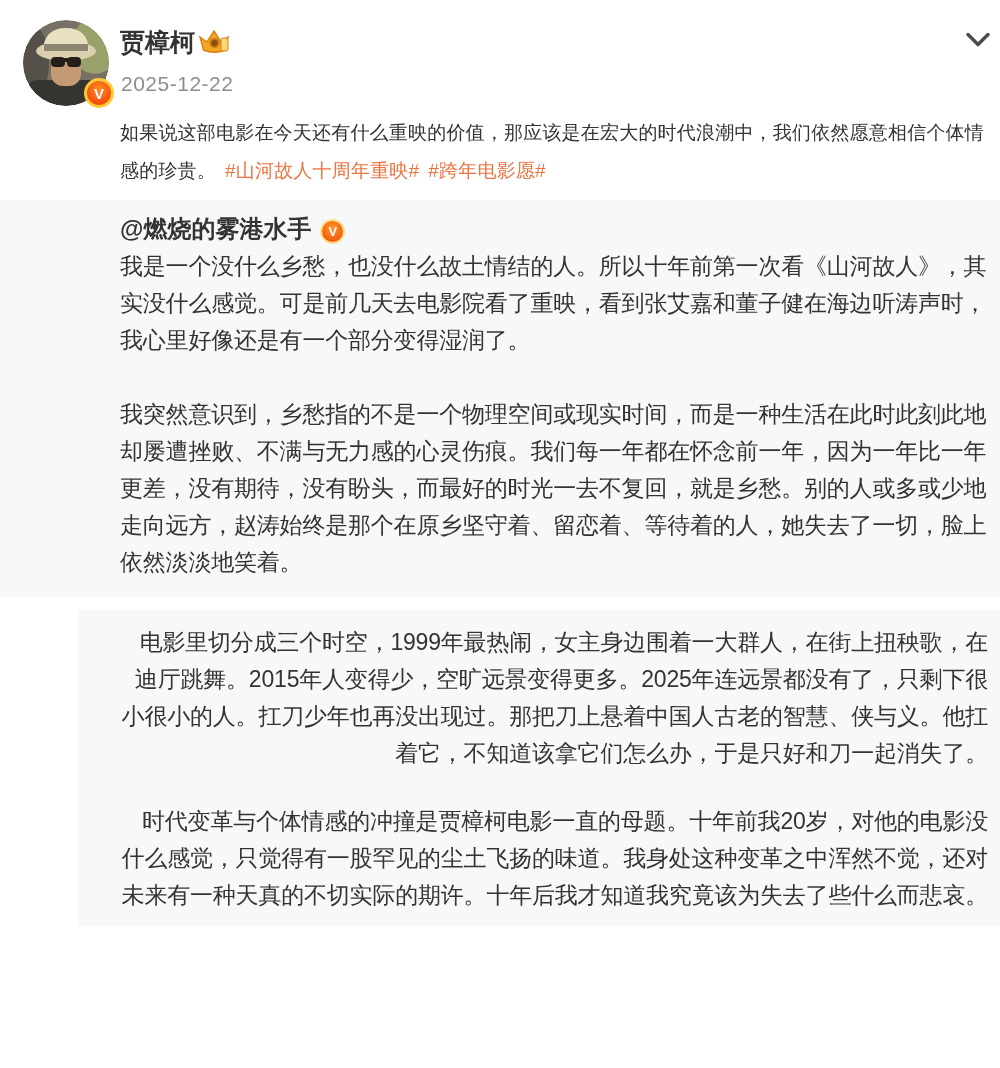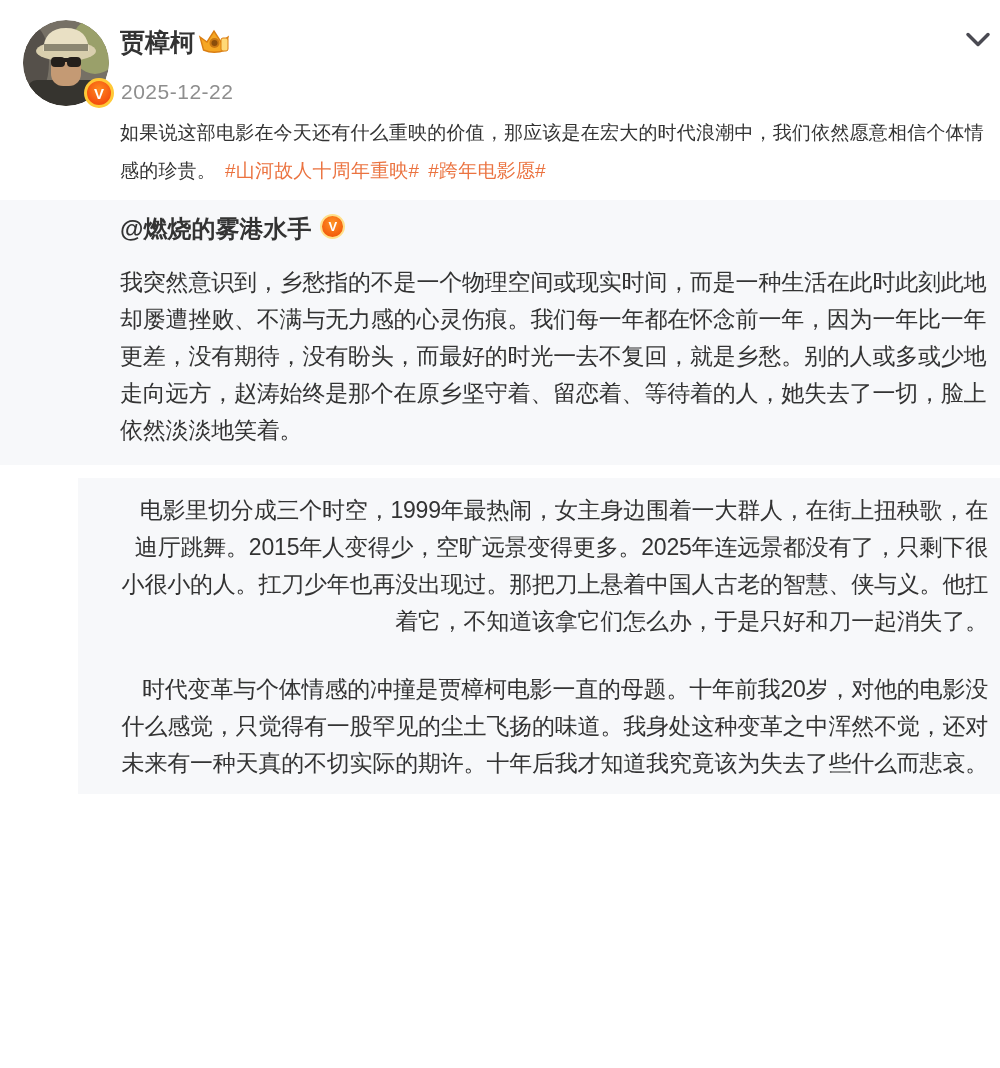--- a/index.html
+++ b/index.html
@@ -26,21 +26,21 @@
   .v-badge-main {
     position: absolute; left: 61px; top: 58px;
     width: 30px; height: 30px;
     background: radial-gradient(circle at 50% 35%, #ff8a1e 0%, #f4500f 70%);
     border: 3px solid #ffc937;
     font-size: 15px;
   }
   .name-row { position: absolute; left: 120px; top: 27px; display: flex; align-items: center; gap: 3px; }
   .username { font-size: 25px; font-weight: 700; color: #333333; line-height: 30px; cursor: pointer; }
   .crown-badge { width: 33px; height: 28px; display: inline-block; }
-  .date { position: absolute; left: 121px; top: 80px; font-size: 21px; color: #8e8e8e; letter-spacing: 0.5px; }
+  .date { position: absolute; left: 121px; top: 72px; font-size: 21px; color: #8e8e8e; letter-spacing: 0.5px; }
 
   .follow-btn {
     position: absolute; top: 22px; right: 42px;
     width: 108px; height: 42px;
     border: 2px solid #f0913c; border-radius: 22px;
     background: #ffffff; color: #f0913c;
     font-size: 22px; line-height: 38px; text-align: center;
     cursor: pointer; padding: 0;
     font-family: "Liberation Sans", "DejaVu Sans", sans-serif;
   }
@@ -55,21 +55,21 @@
   }
   .hashtag { color: #eb7340; text-decoration: none; margin-left: 9px; cursor: pointer; }
 
   
   .quote-block {
     margin-top: 10px;
     background: #f7f8fa;
     padding: 14px 12px 16px 120px;
     cursor: pointer;
   }
-  .quote-author-row { display: flex; align-items: flex-start; gap: 9px; margin-bottom: 20px; }
+  .quote-author-row { display: flex; align-items: flex-end; gap: 9px; margin-bottom: 4px; }
   .quote-author { font-size: 24px; font-weight: 700; color: #333333; line-height: 30px; }
   .v-badge-quote {
     width: 25px; height: 25px;
     background: radial-gradient(circle at 50% 35%, #ff9426 0%, #f35c0c 75%);
     border: 2px solid #ffe08a;
     font-size: 13px;
   }
   .quote-block p, .fulltext-block p {
     margin: 0 0 37px 0;
     font-size: 23px; line-height: 37px;
@@ -136,19 +136,20 @@
   </button>
 </div>
 
 <p class="post-text"><span>如果说这部电影在今天还有什么重映的价值，那应该是在宏大的时代浪潮中，我们依然愿意相信个体情感的珍贵。</span><a class="hashtag">#山河故人十周年重映#</a><a class="hashtag">#跨年电影愿#</a></p>
 
 <div class="quote-block">
   <div class="quote-author-row">
     <span class="quote-author">@燃烧的雾港水手</span>
     <span class="v-badge v-badge-quote">V</span>
   </div>
+  <p>我是一个没什么乡愁，也没什么故土情结的人。所以十年前第一次看《山河故人》，其实没什么感觉。可是前几天去电影院看了重映，看到张艾嘉和董子健在海边听涛声时，我心里好像还是有一个部分变得湿润了。</p>
   <p>我突然意识到，乡愁指的不是一个物理空间或现实时间，而是一种生活在此时此刻此地却屡遭挫败、不满与无力感的心灵伤痕。我们每一年都在怀念前一年，因为一年比一年更差，没有期待，没有盼头，而最好的时光一去不复回，就是乡愁。别的人或多或少地走向远方，赵涛始终是那个在原乡坚守着、留恋着、等待着的人，她失去了一切，脸上依然淡淡地笑着。</p>
 </div>
 
 <div class="fulltext-block">
   <p>电影里切分成三个时空，1999年最热闹，女主身边围着一大群人，在街上扭秧歌，在迪厅跳舞。2015年人变得少，空旷远景变得更多。2025年连远景都没有了，只剩下很小很小的人。扛刀少年也再没出现过。那把刀上悬着中国人古老的智慧、侠与义。他扛着它，不知道该拿它们怎么办，于是只好和刀一起消失了。</p>
   <p>时代变革与个体情感的冲撞是贾樟柯电影一直的母题。十年前我20岁，对他的电影没什么感觉，只觉得有一股罕见的尘土飞扬的味道。我身处这种变革之中浑然不觉，还对未来有一种天真的不切实际的期许。十年后我才知道我究竟该为失去了些什么而悲哀。</p>
 </div>
 
 </body></html>

